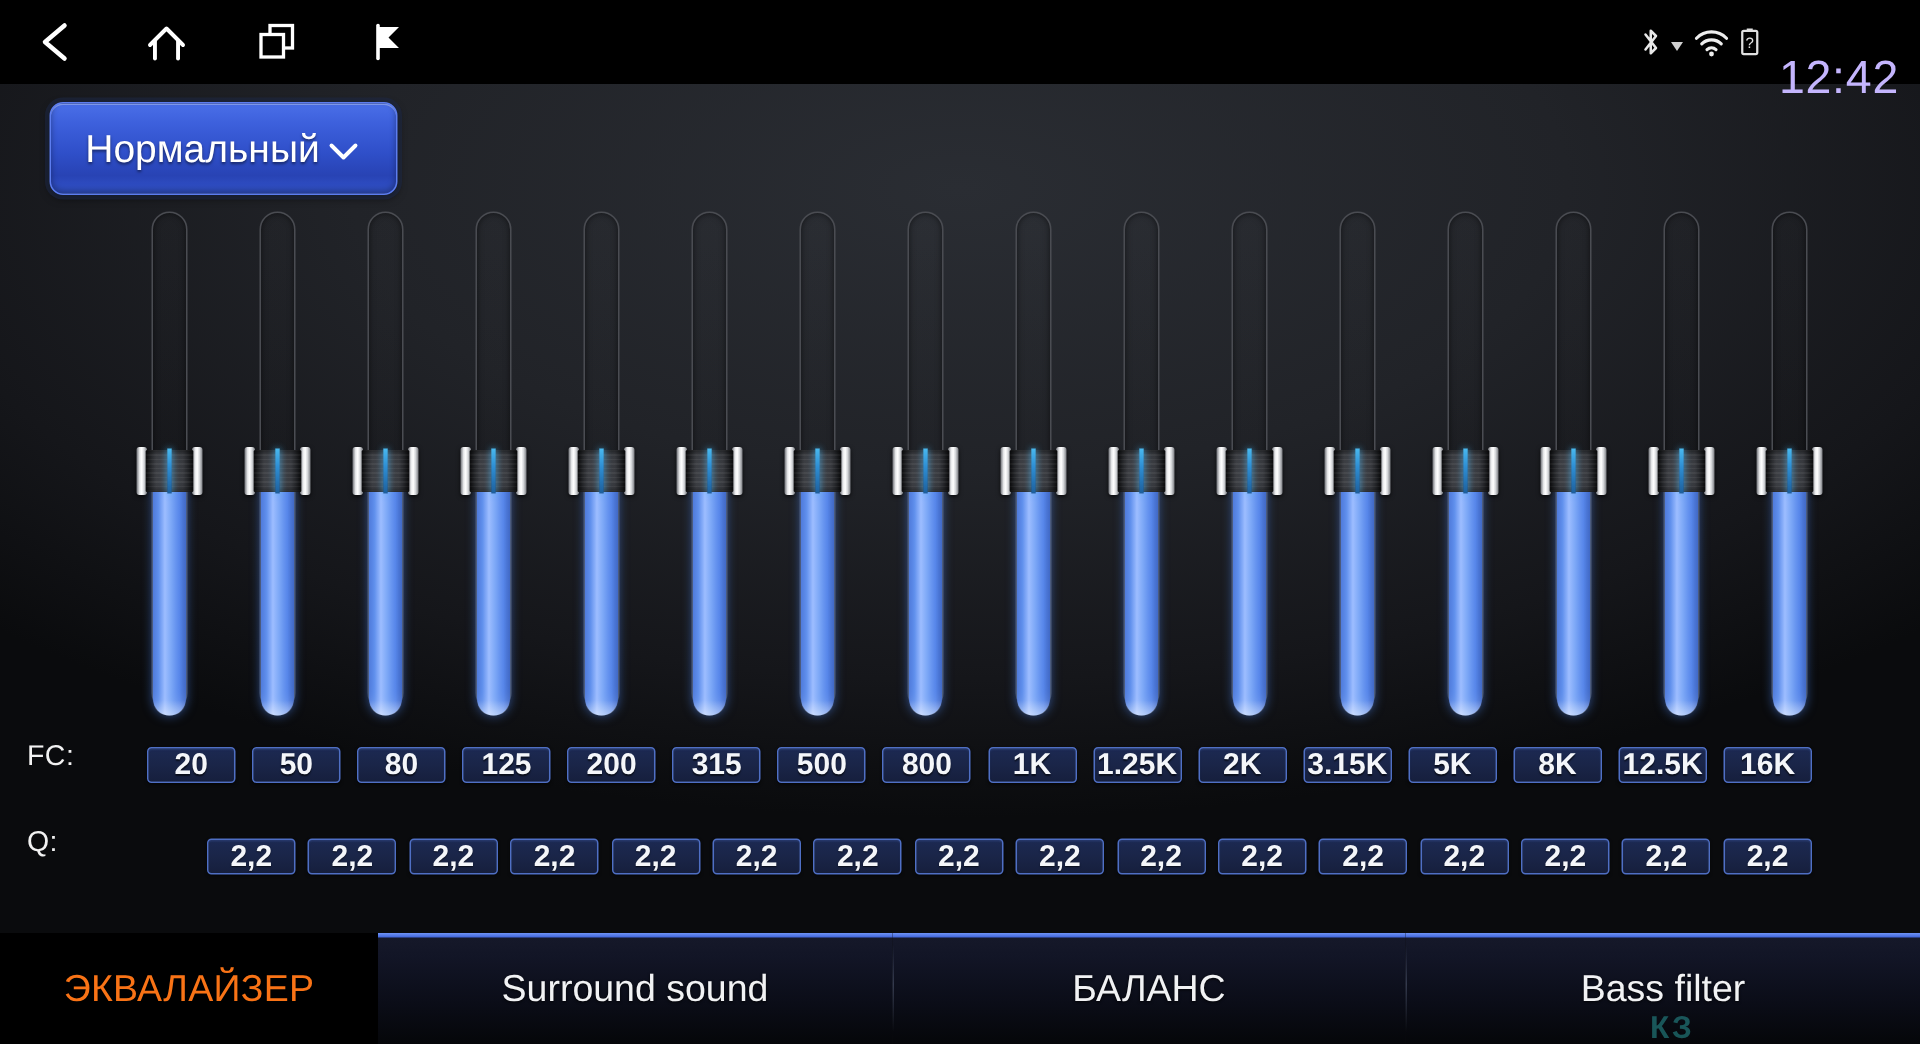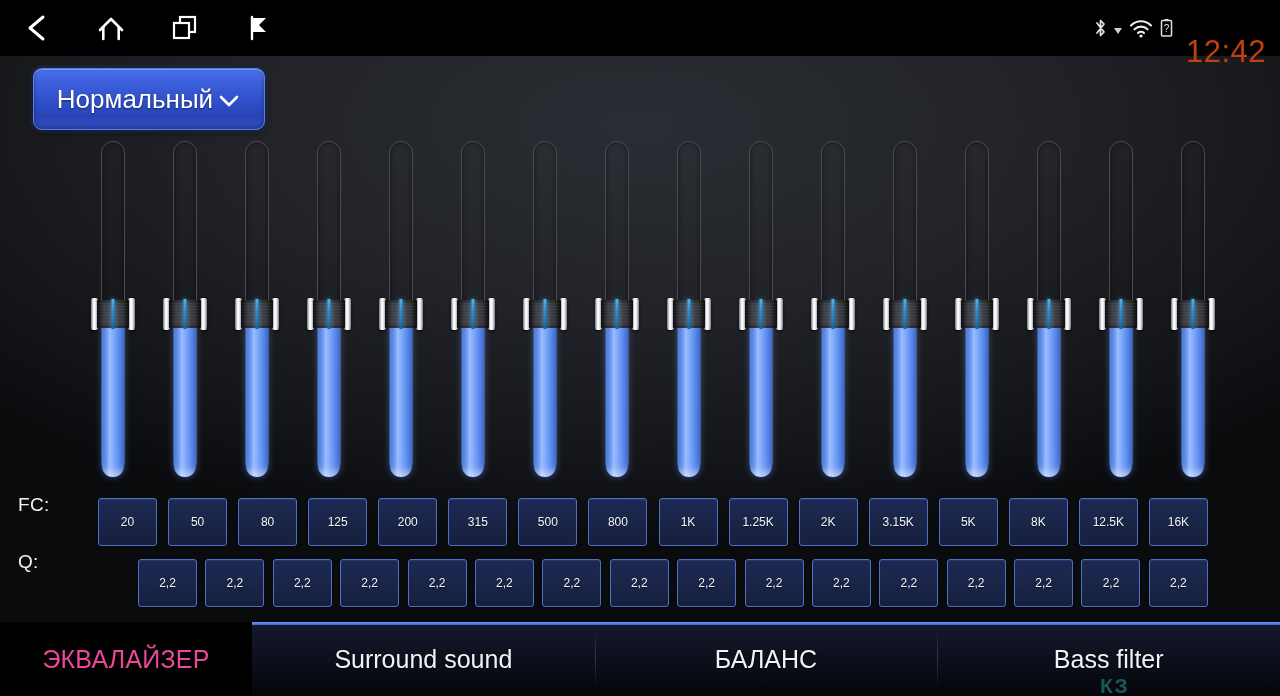--- a/index.html
+++ b/index.html
@@ -52,21 +52,21 @@
   .status-right {
     position: absolute;
     right: 14px; top: 0;
     height: 56px;
     display: flex;
     align-items: center;
     gap: 5px;
   }
   .status-ico { display: flex; align-items: center; }
   .clock {
-    color: #c2410c;
+    color: #c4b5fd;
     font-size: 31px;
     font-weight: 400;
     letter-spacing: 0.5px;
     margin-left: 7px;
     line-height: 1;
     padding-bottom: 2px;
     margin-top: 48px;
   }
 
   
@@ -219,32 +219,33 @@
     width: 1110px;
     display: flex;
     justify-content: space-between;
     z-index: 10;
   }
   .value-row.fc { top: 498px; }
   .value-row.q  { top: 559px; padding-left: 40px; }
 
   .value-cell {
     width: 59px;
-    height: 48px;
+    height: 24px;
     border: 1px solid #4f6fc4;
     border-radius: 3px;
     background: linear-gradient(to bottom, #1c2952 0%, #1a2548 50%, #161f3d 100%);
     color: #f4f6fa;
-    font-size: 12px;
+    font-size: 20px;
     display: flex;
     align-items: center;
     justify-content: center;
     cursor: pointer;
     box-shadow: inset 0 1px 1px rgba(90,130,220,0.18), 0 1px 2px rgba(0,0,0,0.5);
     text-shadow: 0 1px 1px rgba(0,0,0,0.6);
+    font-weight: bold;
   }
 
   
   .tabbar {
     position: absolute;
     left: 0; bottom: 0;
     width: 1280px;
     height: 74px;
     display: flex;
     z-index: 30;
@@ -255,21 +256,21 @@
     display: flex;
     align-items: center;
     justify-content: center;
     cursor: pointer;
     font-size: 25px;
     font-weight: 400;
   }
   .tab.active {
     width: 252px;
     background: #000000;
-    color: #ec4899;
+    color: #f97316;
     letter-spacing: 0.2px;
   }
   .tab.inactive {
     flex: 1;
     color: #f1f2f4;
     background: linear-gradient(to bottom, #16192a 0%, #121526 22%, #0b0d18 62%, #050609 100%);
     text-shadow: 0 1px 2px rgba(0,0,0,0.8);
   }
   .tab.inactive::before {
     content: "";

